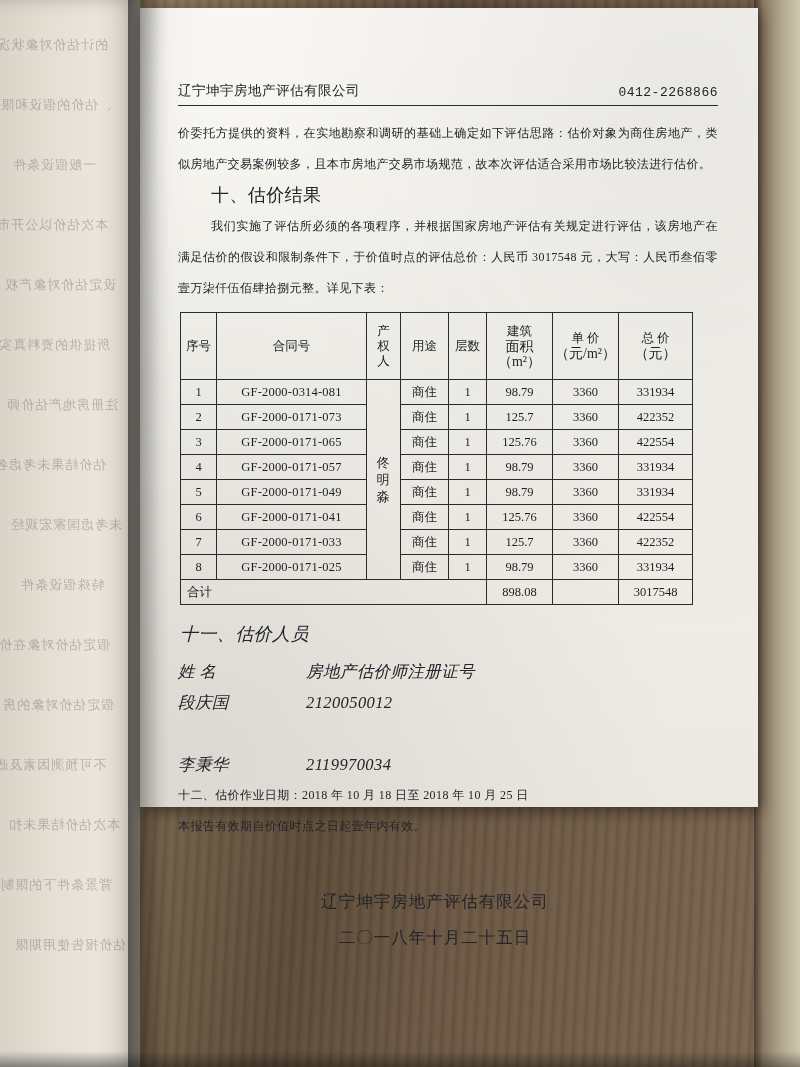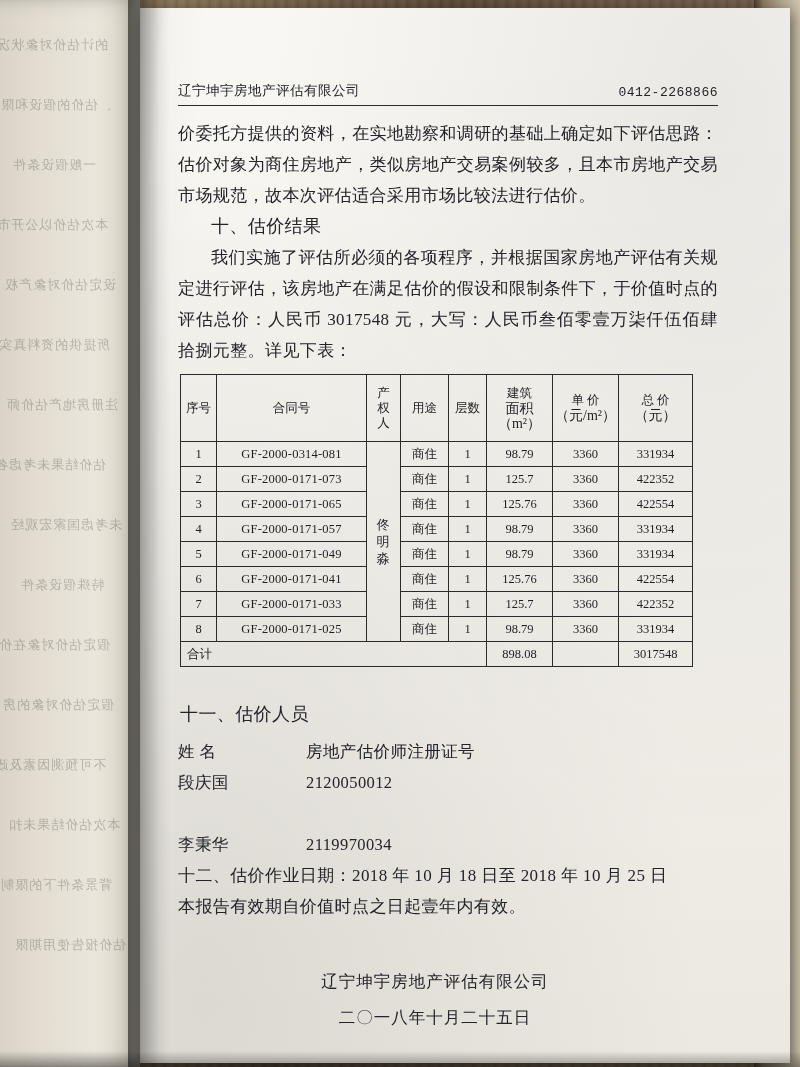--- a/index.html
+++ b/index.html
@@ -59,27 +59,26 @@
     background: linear-gradient(90deg, rgba(0,0,0,0.55) 0%, rgba(0,0,0,0.28) 35%, rgba(0,0,0,0.06) 75%, rgba(0,0,0,0) 100%);
     pointer-events: none;
     z-index: 5;
   }
   
   #page {
     position: absolute;
     left: 140px;
     top: 8px;
     width: 618px;
-    height: 1055px;
+    height: 799px;
     background: #f3f0e8;
     background-image:
       linear-gradient(95deg, rgba(0,0,0,0.10) 0px, rgba(0,0,0,0.02) 26px, rgba(0,0,0,0.0) 70px),
       linear-gradient(180deg, rgba(255,255,255,0.5), rgba(0,0,0,0.03));
     box-shadow: 3px 4px 14px rgba(0,0,0,0.45);
-    padding-left: 32px;
   }
   #page-inner {
     position: absolute;
     left: 38px;
     top: 74px;
     width: 540px;
     color: #22242a;
   }
   .hdr {
     display: flex;
@@ -92,21 +91,21 @@
   .hdr .hdr-right {
     font-family: "Liberation Mono", monospace;
     font-size: 13px;
     letter-spacing: 0.5px;
   }
   .hdr-rule {
     border-top: 1.4px solid #2b2b2b;
     margin-bottom: 12px;
   }
   p.body {
-    font-size: 17px;
+    font-size: 12px;
     line-height: 31px;
     margin: 0;
     text-align: justify;
     letter-spacing: 0.4px;
   }
   p.ind { text-indent: 33px; }
   .sect {
     font-size: 18px;
     line-height: 31px;
     margin: 0;
@@ -141,21 +140,22 @@
     letter-spacing: 0.2px;
   }
   table.val .owner {
     font-size: 13px;
     line-height: 17px;
     letter-spacing: 1px;
   }
   table.val .num { font-family: "Liberation Serif", serif; }
   .unit-sub { font-size: 14px; }
   .people {
-    margin-top: 32px;
+    margin-top: 14px;
+    font-style: italic;
   }
   .people .row {
     display: flex;
     font-size: 16.5px;
     line-height: 31px;
     letter-spacing: 0.4px;
   }
   .people .c1 { width: 128px; }
   .people .c2 { width: 250px; }
   .people .c3 { width: 120px; }

